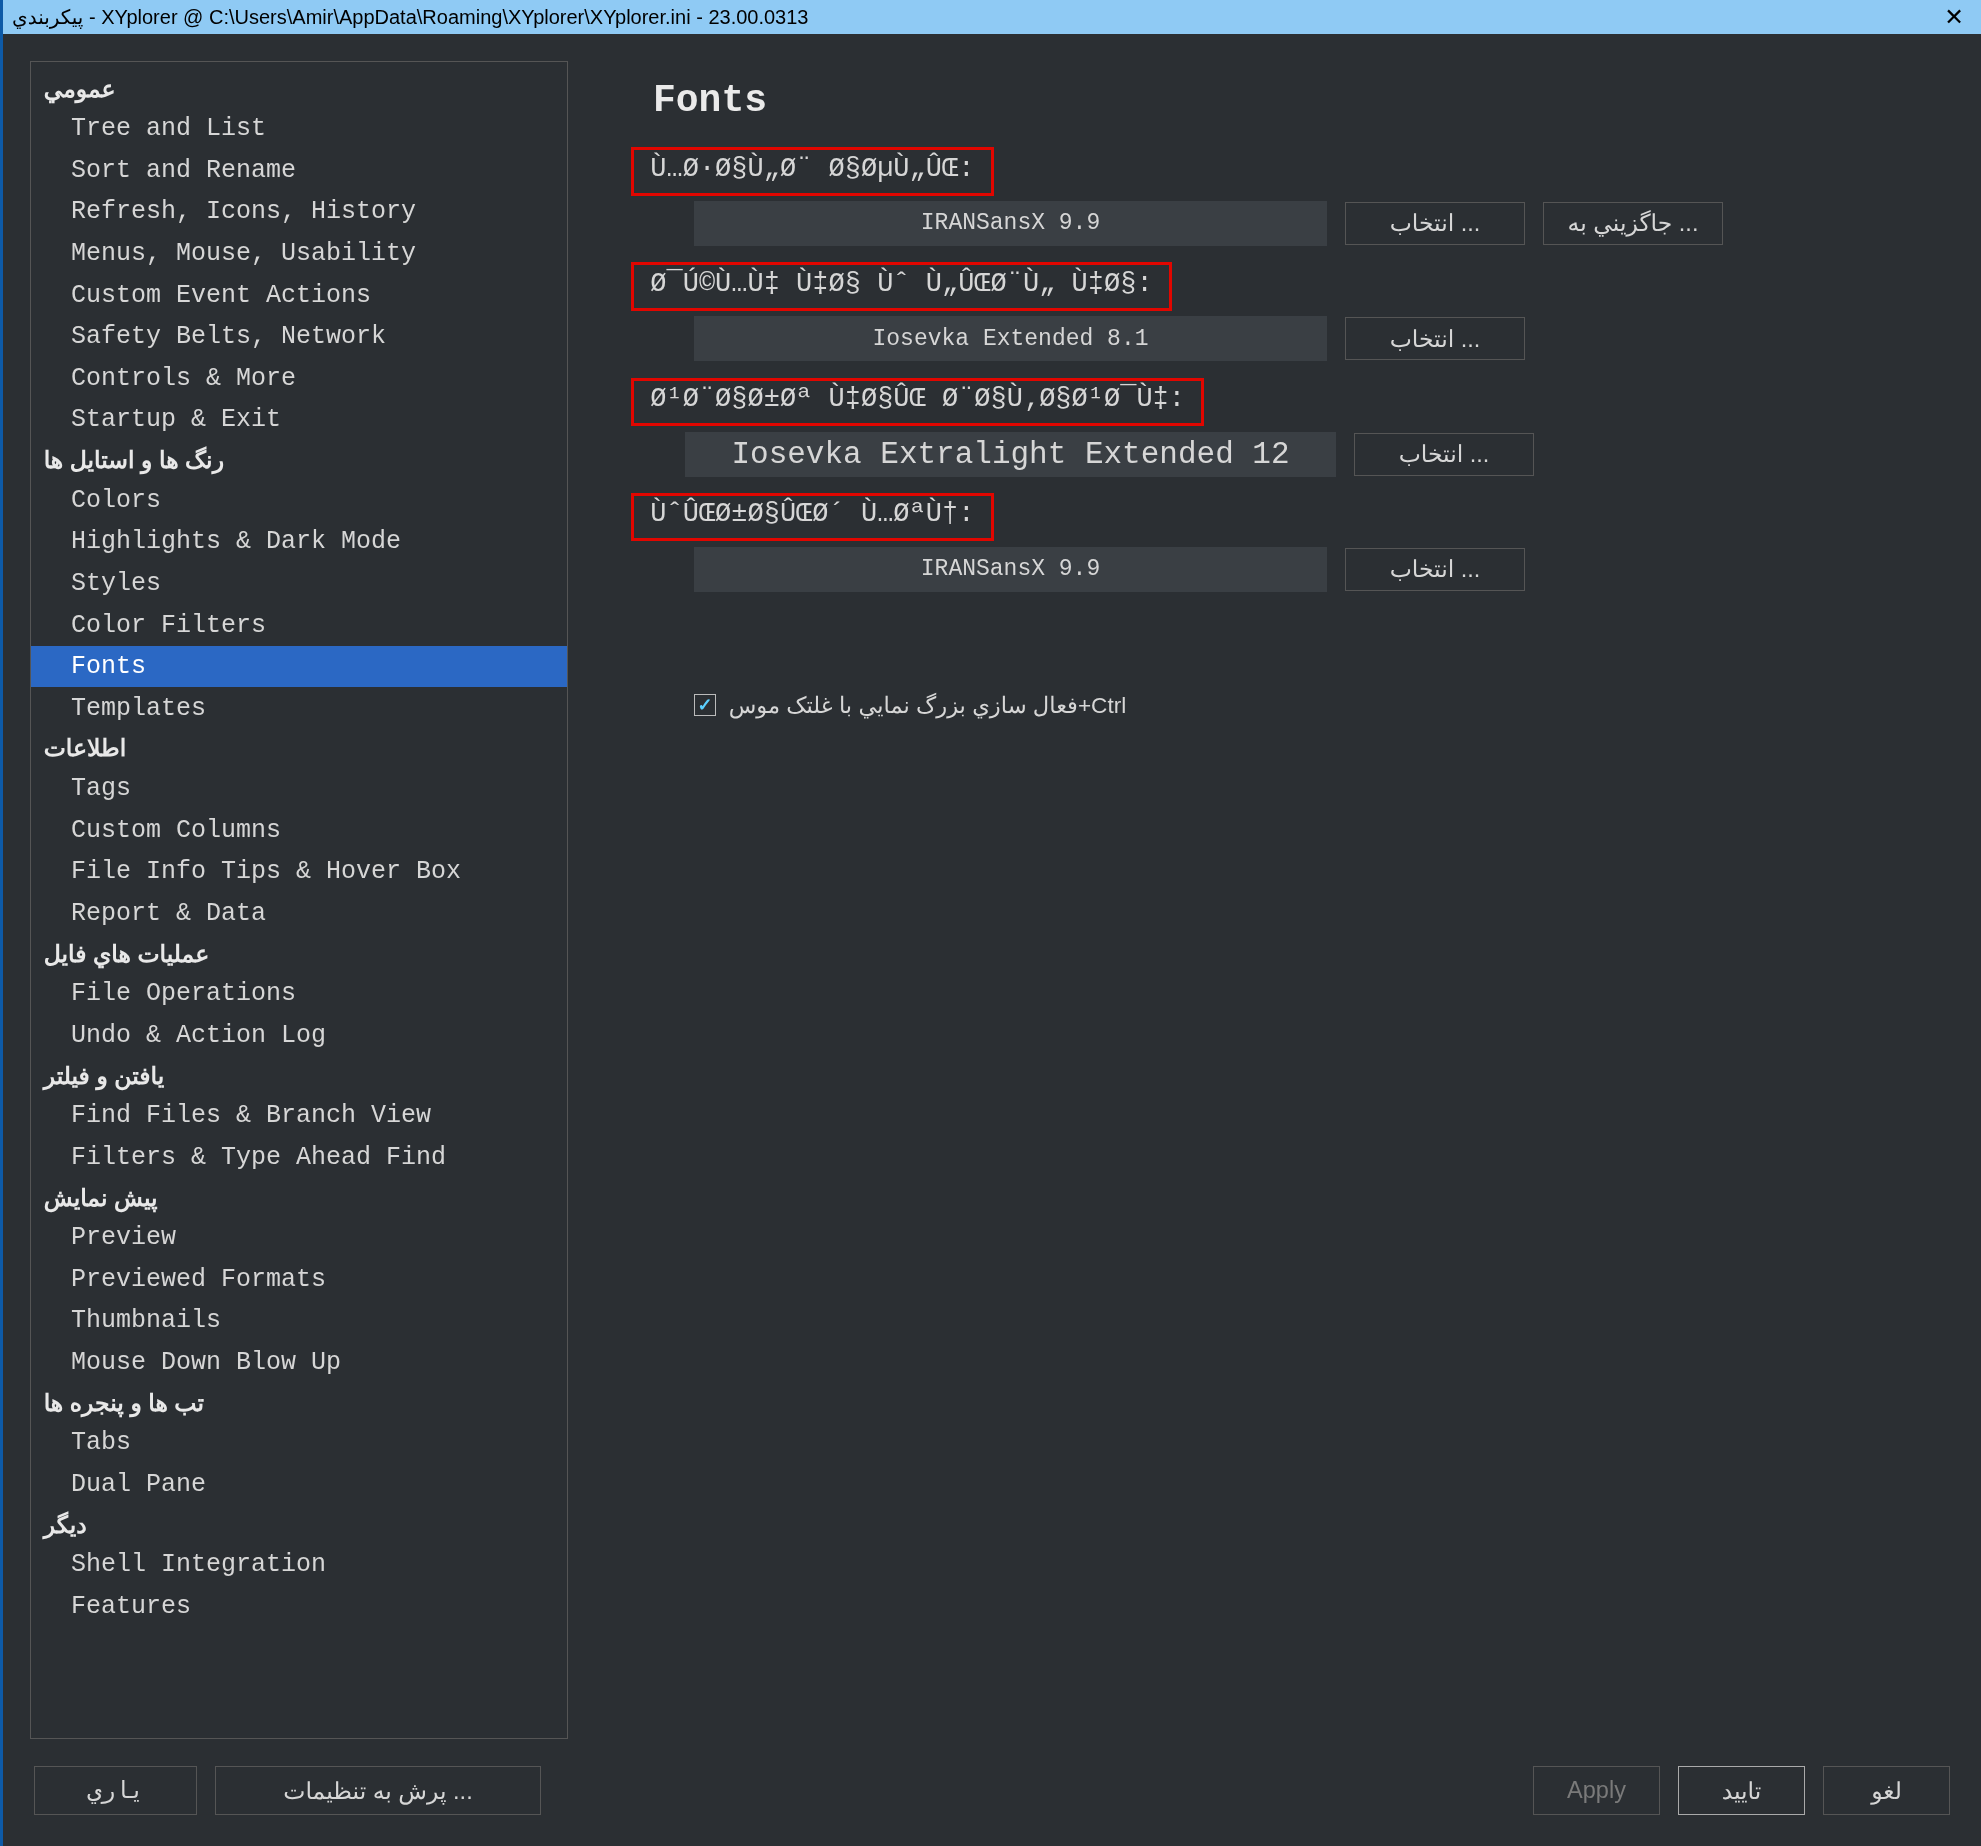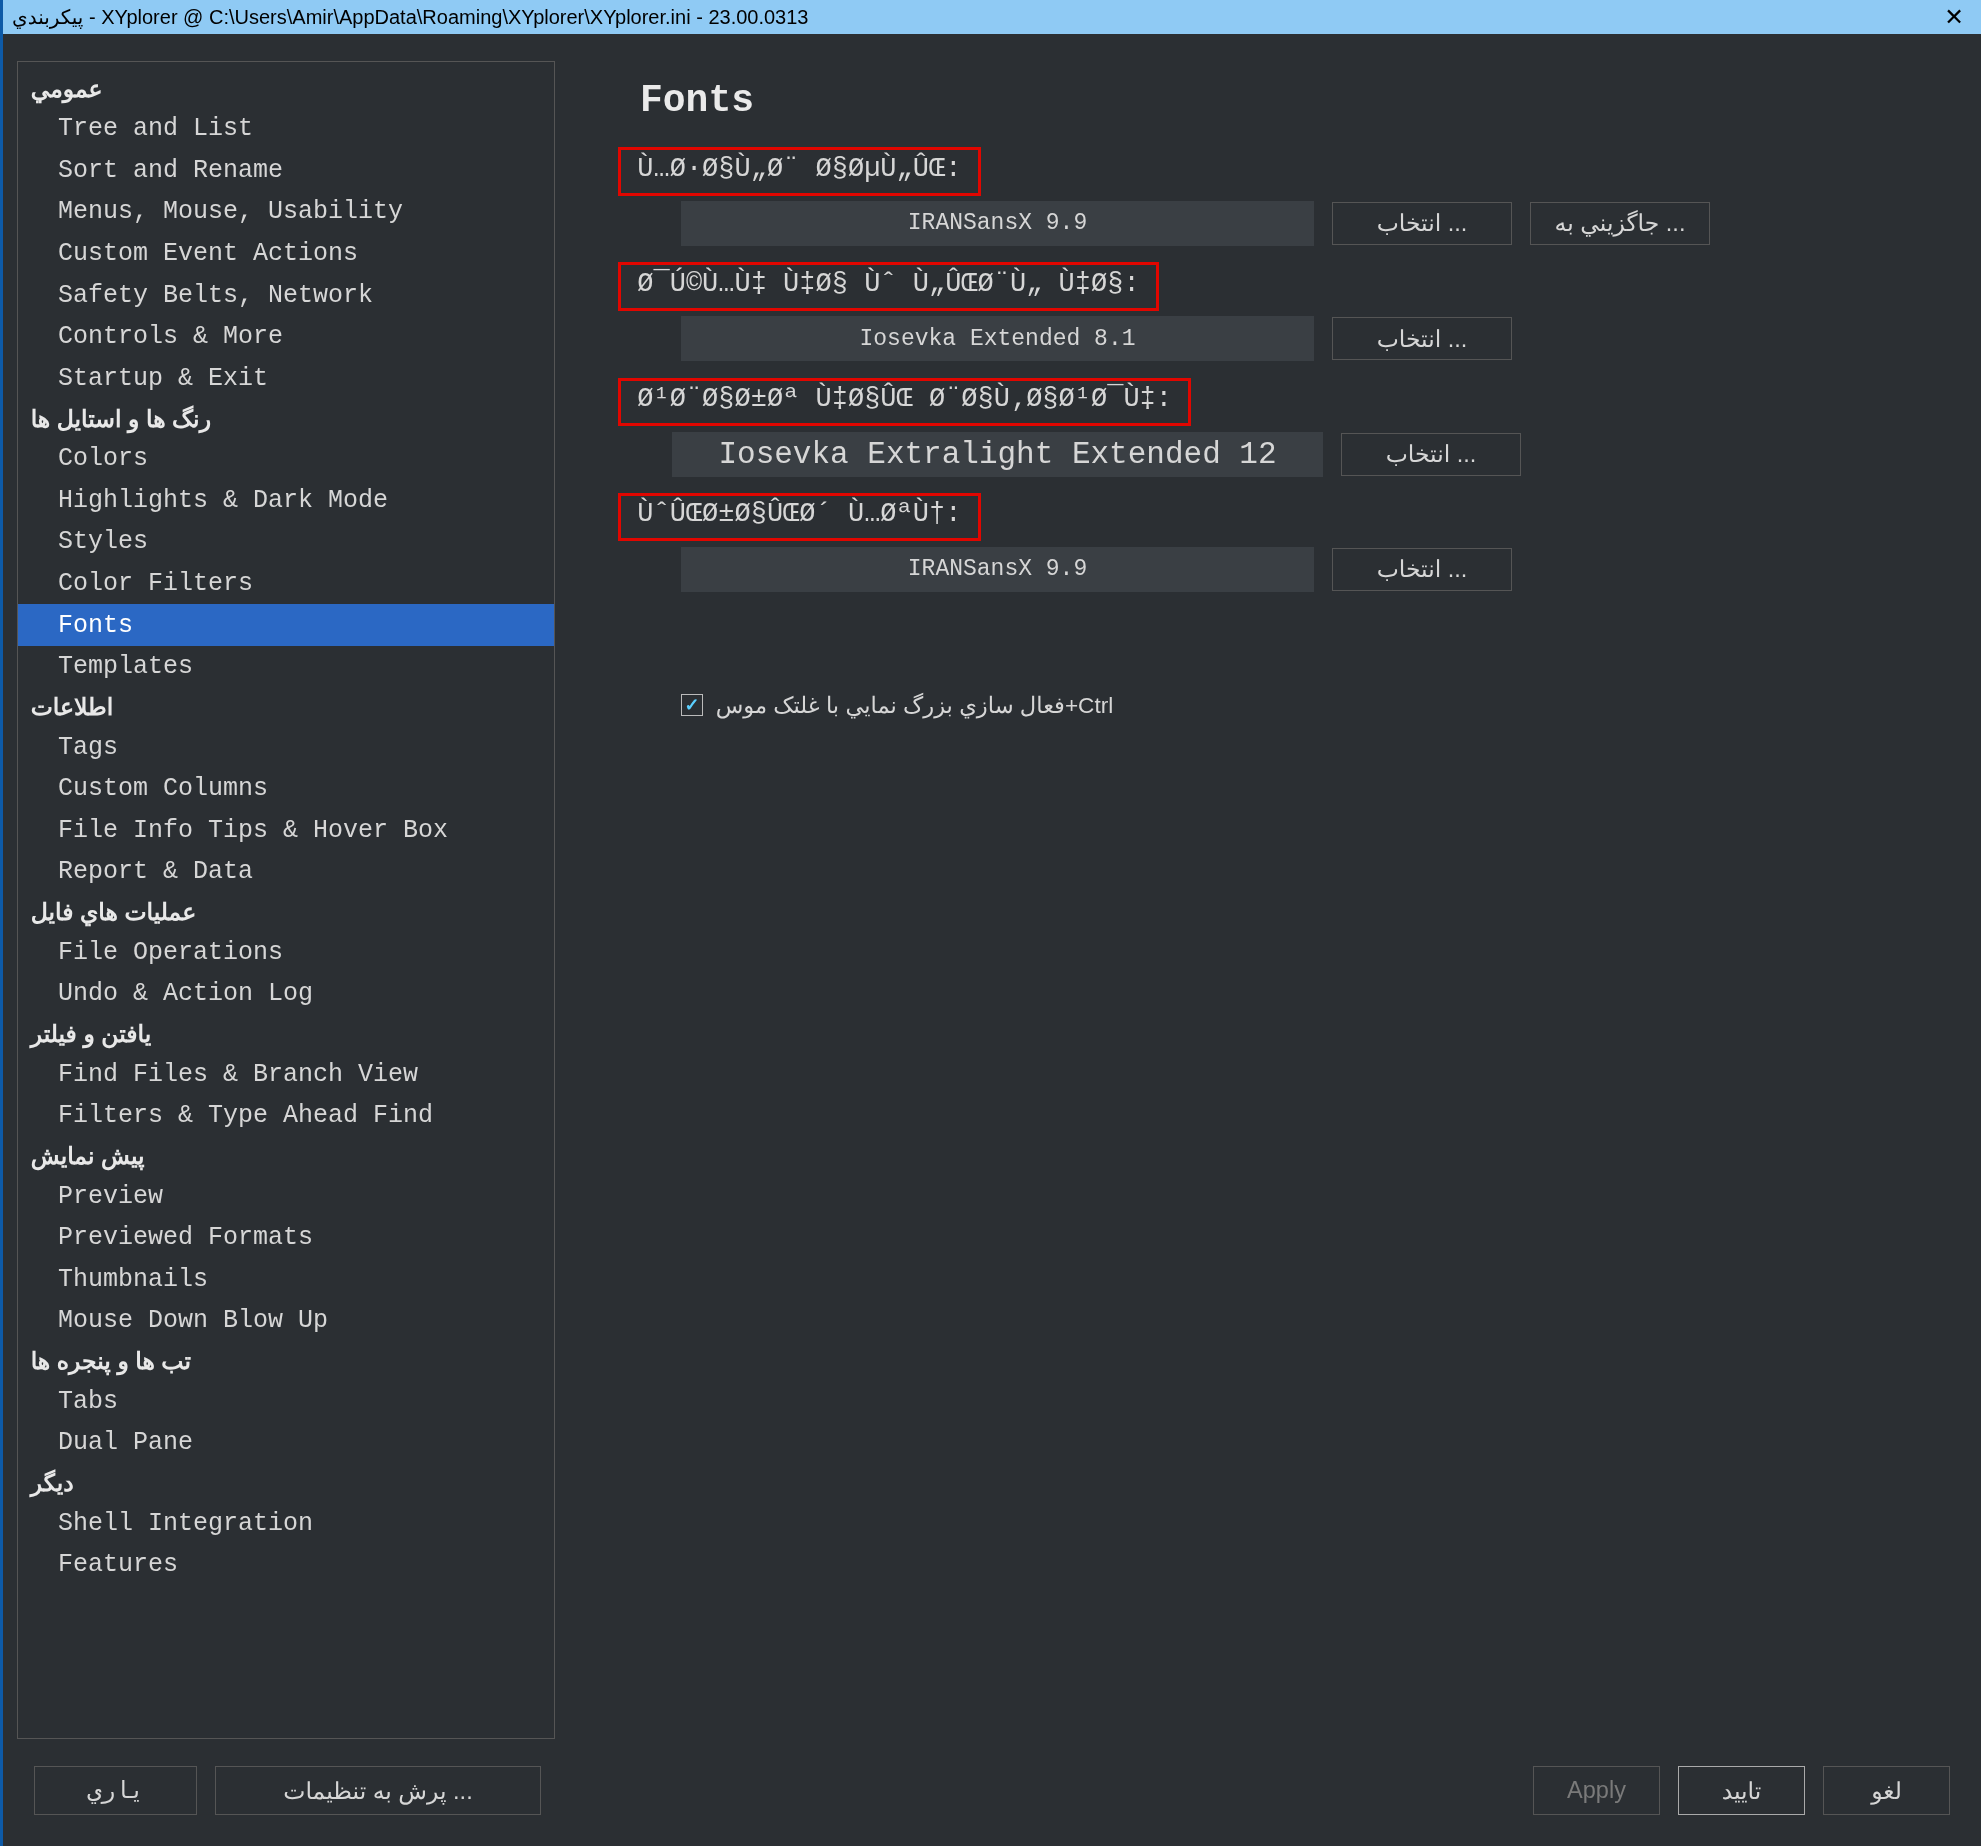--- a/index.html
+++ b/index.html
@@ -32,21 +32,21 @@
   .titlebar .title-text { flex: 1; }
   .titlebar .close-icon {
     font-size: 23.5px;
     width: 36px;
     text-align: center;
     cursor: pointer;
   }
   .content-area {
     flex: 1;
     display: flex;
-    padding: 27px 27px 9px 14px;
+    padding: 27px 27px 9px 27px;
     gap: 27px;
     overflow: hidden;
   }
   .sidebar {
     width: 538px;
     border: 0.9px solid #555;
     background: #2b2f33;
     overflow-y: auto;
     padding: 7.2px 0;
   }
@@ -185,20 +185,21 @@
     <span class="title-text">پيکربندي - XYplorer @ C:\Users\Amir\AppData\Roaming\XYplorer\XYplorer.ini - 23.00.0313</span>
     <span class="close-icon">✕</span>
   </div>
 
   <div class="content-area">
 
     <div class="sidebar" id="sidebar">
         <div class="side-section-header">عمومي</div>
         <div class="side-item">Tree and List</div>
         <div class="side-item">Sort and Rename</div>
+        <div class="side-item">Refresh, Icons, History</div>
         <div class="side-item">Menus, Mouse, Usability</div>
         <div class="side-item">Custom Event Actions</div>
         <div class="side-item">Safety Belts, Network</div>
         <div class="side-item">Controls &amp; More</div>
         <div class="side-item">Startup &amp; Exit</div>
         <div class="side-section-header">رنگ ها و استایل ها</div>
         <div class="side-item">Colors</div>
         <div class="side-item">Highlights &amp; Dark Mode</div>
         <div class="side-item">Styles</div>
         <div class="side-item">Color Filters</div>

